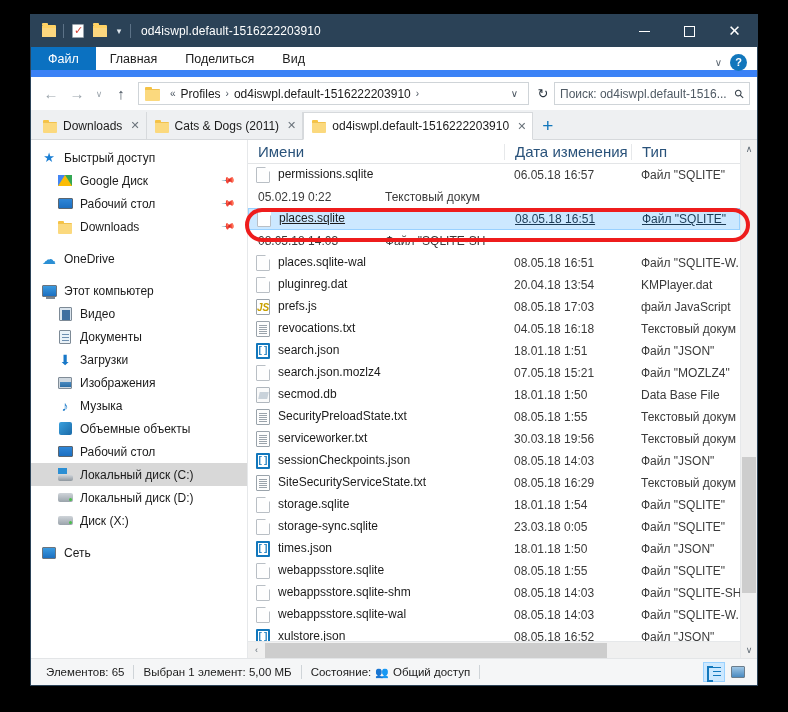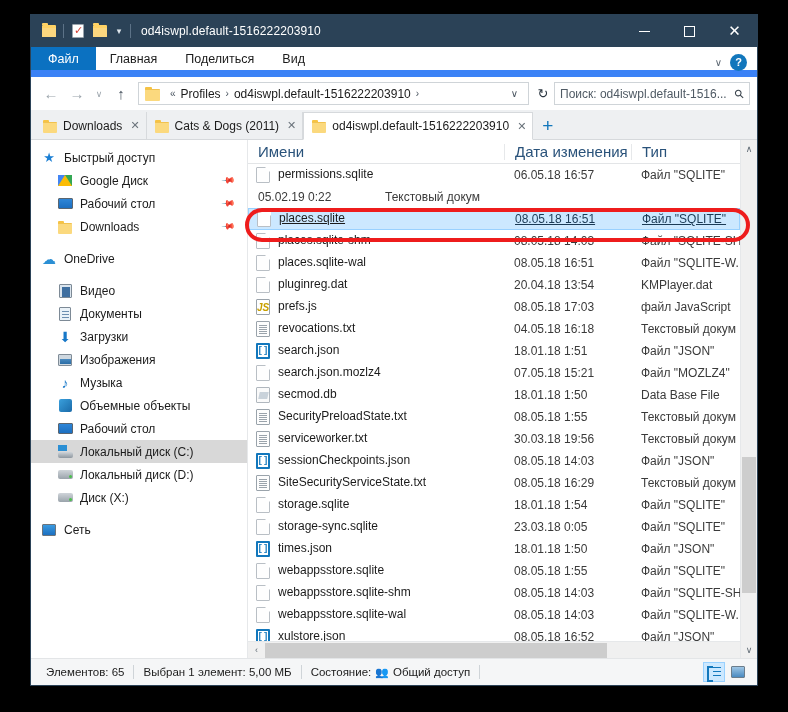--- a/index.html
+++ b/index.html
@@ -487,20 +487,26 @@
             <span class="pin" style="font-size: 9px;">📌</span>
           </div>
           <div class="nav-gap"></div>
           <div class="nav-item">
             <span class="nav-icon">
               <span class="i-cloud">☁</span>
             </span>
             <span>OneDrive</span>
           </div>
           <div class="nav-gap"></div>
+          <div class="nav-item">
+            <span class="nav-icon">
+              <span class="i-pc"></span>
+            </span>
+            <span>Этот компьютер</span>
+          </div>
           <div class="nav-item indent1">
             <span class="nav-icon">
               <span class="i-video"></span>
             </span>
             <span>Видео</span>
           </div>
           <div class="nav-item indent1">
             <span class="nav-icon">
               <span class="i-doc"></span>
             </span>
@@ -586,24 +592,20 @@
             </div>
             <div class="frow sel">
               <div class="cell cell-name">
                 <span class="fi fi-generic"></span>
                 <span>places.sqlite</span>
               </div>
               <div class="cell cell-date">08.05.18 16:51</div>
               <div class="cell cell-type">Файл "SQLITE"</div>
             </div>
             <div class="frow">
-              <div class="cell cell-name">
-                <span class="fi fi-generic"></span>
-                <span>places.sqlite-shm</span>
-              </div>
               <div class="cell cell-date">08.05.18 14:03</div>
               <div class="cell cell-type">Файл "SQLITE-SH</div>
             </div>
             <div class="frow">
               <div class="cell cell-name">
                 <span class="fi fi-generic"></span>
                 <span>places.sqlite-wal</span>
               </div>
               <div class="cell cell-date">08.05.18 16:51</div>
               <div class="cell cell-type">Файл "SQLITE-W.</div>

